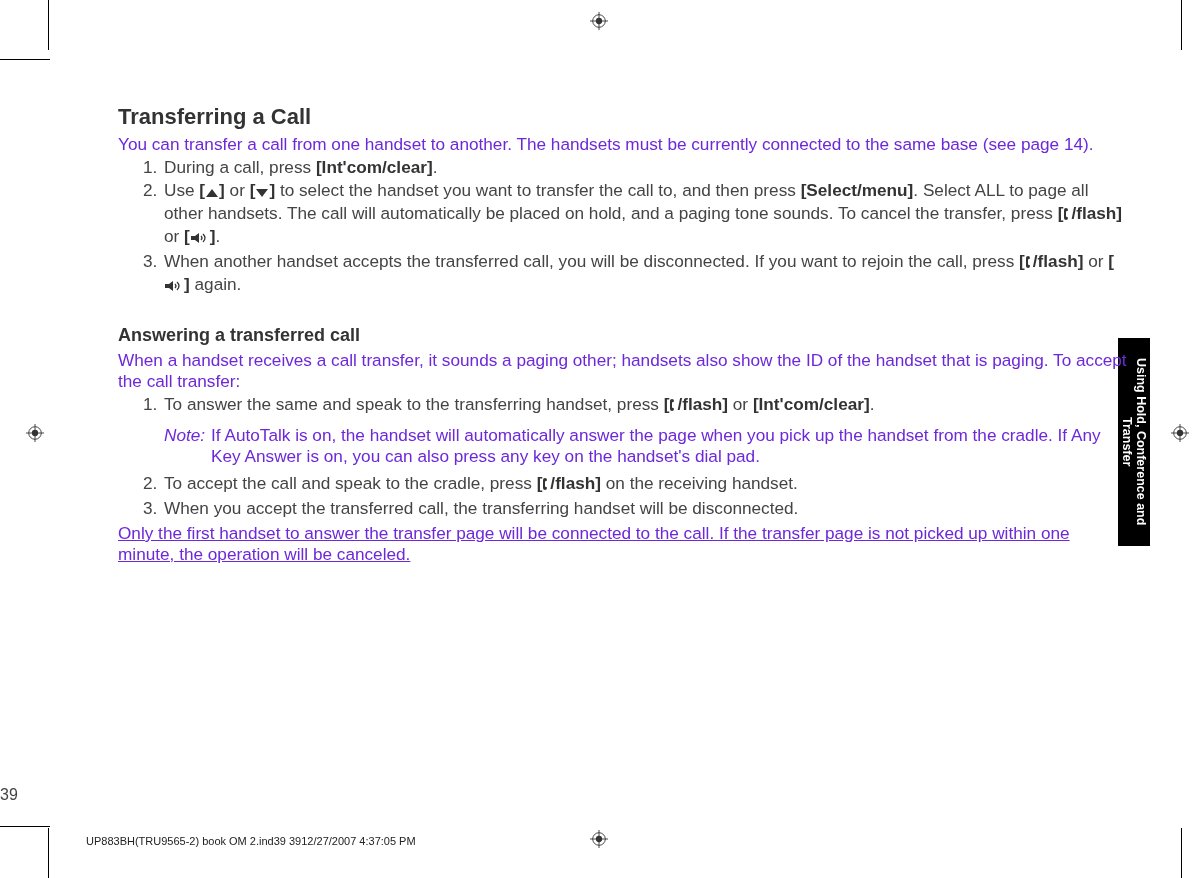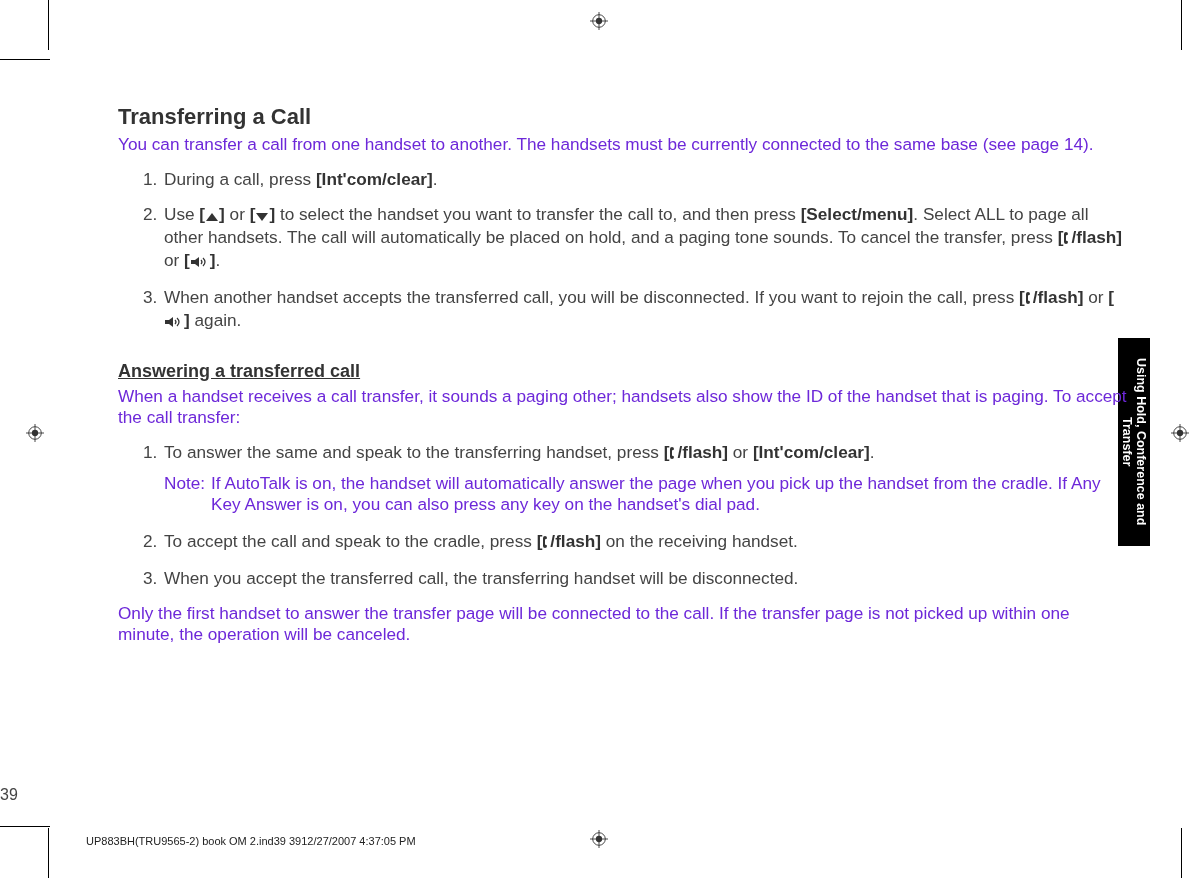--- a/index.html
+++ b/index.html
@@ -31,50 +31,49 @@
     font-size: 22px;
     font-weight: bold;
     margin: 0 0 4px 0;
     color: #333;
   }
   h3.sub-title {
     font-size: 18px;
     font-weight: bold;
     margin: 28px 0 4px 0;
     color: #333;
-    text-decoration: underline;
   }
   p.body, .body {
     font-size: 17.2px;
     line-height: 1.22;
     margin: 2px 0;
     color: #6d28d9;
   }
   ol.steps {
     margin: 2px 0 0 0;
     padding-left: 44px;
     font-size: 17.2px;
     line-height: 1.22;
     color: #444;
   }
   ol.steps li {
-    margin: 14px 0;
+    margin: 2px 0;
     padding-left: 2px;
   }
   .bold { font-weight: bold; color: #333; }
   .icon-box {
     display: inline-block;
     vertical-align: -2px;
   }
   .note-block {
     display: flex;
     gap: 6px;
     margin: 6px 0 4px 0;
   }
-  .note-label { white-space: nowrap; }
+  .note-label { white-space: nowrap; font-style: italic; }
   .side-tab {
     position: absolute;
     right: 48px;
     top: 338px;
     width: 32px;
     height: 208px;
     background: #000;
     color: #fff;
     font-size: 12.5px;
     font-weight: bold;
@@ -209,21 +208,21 @@
     <li>
       <span>To accept the call and speak to the cradle, press </span><span class="bold"><span>[</span><span class="icon-box"><svg width="8" height="14" viewBox="0 0 8 14">
               <path d="M3 1 Q1 1 1 3 L1 11 Q1 13 3 13 Q5 13 5 11 Q5 10 4 10 Q3 10 3 9 L3 5 Q3 4 4 4 Q5 4 5 3 Q5 1 3 1 Z" fill="#333"></path>
             </svg></span><span>/flash]</span></span><span> on the receiving handset.</span>
     </li>
     <li>
       <span>When you accept the transferred call, the transferring handset will be disconnected.</span>
     </li>
   </ol>
 
-  <p class="body" style="margin-top:4px;">Only the first handset to answer the transfer page will be connected to the call. If the transfer page is not picked up within one minute, the operation will be canceled.</p>
+  <p class="body" style="margin-top:4px;text-decoration:underline;">Only the first handset to answer the transfer page will be connected to the call. If the transfer page is not picked up within one minute, the operation will be canceled.</p>
 
 </div>
 
 <div class="page-num">39</div>
 
 <div class="footer">
   <span>UP883BH(TRU9565-2) book OM 2.ind39   39</span>
   <span>12/27/2007   4:37:05 PM</span>
 </div>
 

